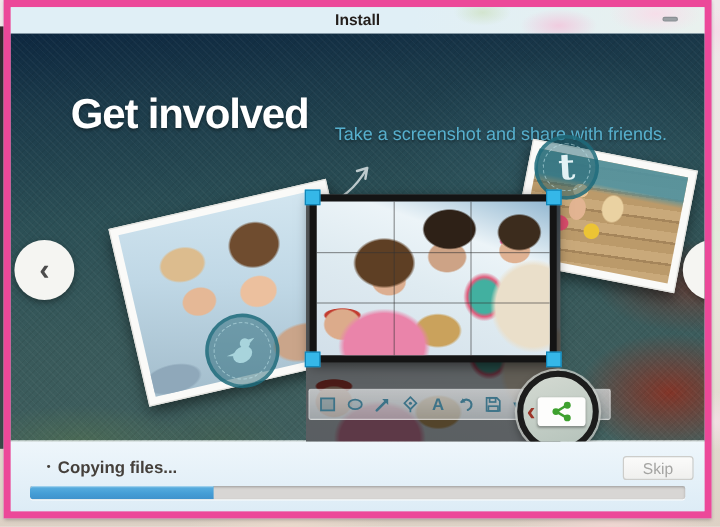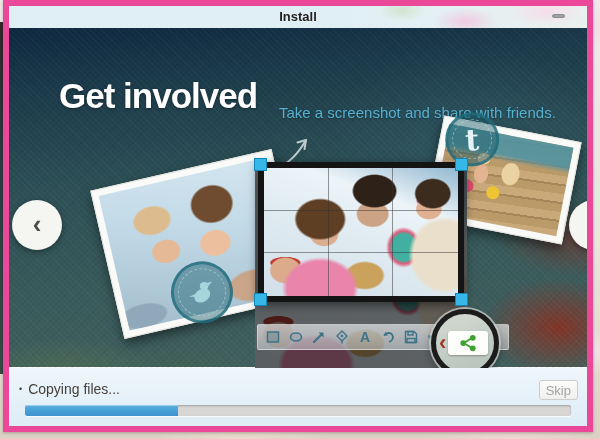--- a/index.html
+++ b/index.html
@@ -143,23 +143,23 @@
     background:#f5f5f2;box-shadow:0 2px 6px rgba(0,0,0,.4);
     display:flex;align-items:center;justify-content:center;
     color:#4c4c4c;font-size:26px;font-weight:bold;line-height:1;}
   .nav-left{left:3px;top:172px;}
   .nav-right{left:560px;top:172px;}
   .nav-circle span{margin-top:-3px;}
   
   .statusbar{position:absolute;left:0;right:0;bottom:0;height:58px;
     background:linear-gradient(180deg,#eef6fb 0%,#ddecf6 100%);
     border-top:1px solid #fbfdfe;}
-  .status-text{position:absolute;left:10px;top:13px;font-size:14px;color:#45403b;}
+  .status-text{position:absolute;left:30px;top:13px;font-size:14px;color:#45403b;font-weight:bold;}
   .status-bullet{font-size:9px;vertical-align:2px;margin-right:6px;color:#45403b;}
-  .skip-btn{position:absolute;right:9px;top:12px;height:20px;padding:0 6px;
+  .skip-btn{position:absolute;right:9px;top:12px;height:20px;padding:0 16px;
     font-size:13px;color:#a4a4a2;background:linear-gradient(180deg,#fbfbfa,#f0f0ee);
     border:1px solid #cdcdca;border-radius:3px;font-family:"Liberation Sans",sans-serif;}
   .progress-track{position:absolute;left:16px;right:16px;bottom:10px;height:11px;
     background:#d8d6d4;border-radius:2px;
     box-shadow:inset 0 1px 2px rgba(0,0,0,.25), 0 1px 0 rgba(255,255,255,.8);overflow:hidden;}
   .progress-fill{height:100%;width:28%;border-radius:2px 0 0 2px;
     background:linear-gradient(180deg,#5cb0e0 0%,#459ed6 55%,#3f92cc 100%);
     box-shadow:inset 0 1px 0 rgba(255,255,255,.4);}
 </style>
 </head>

